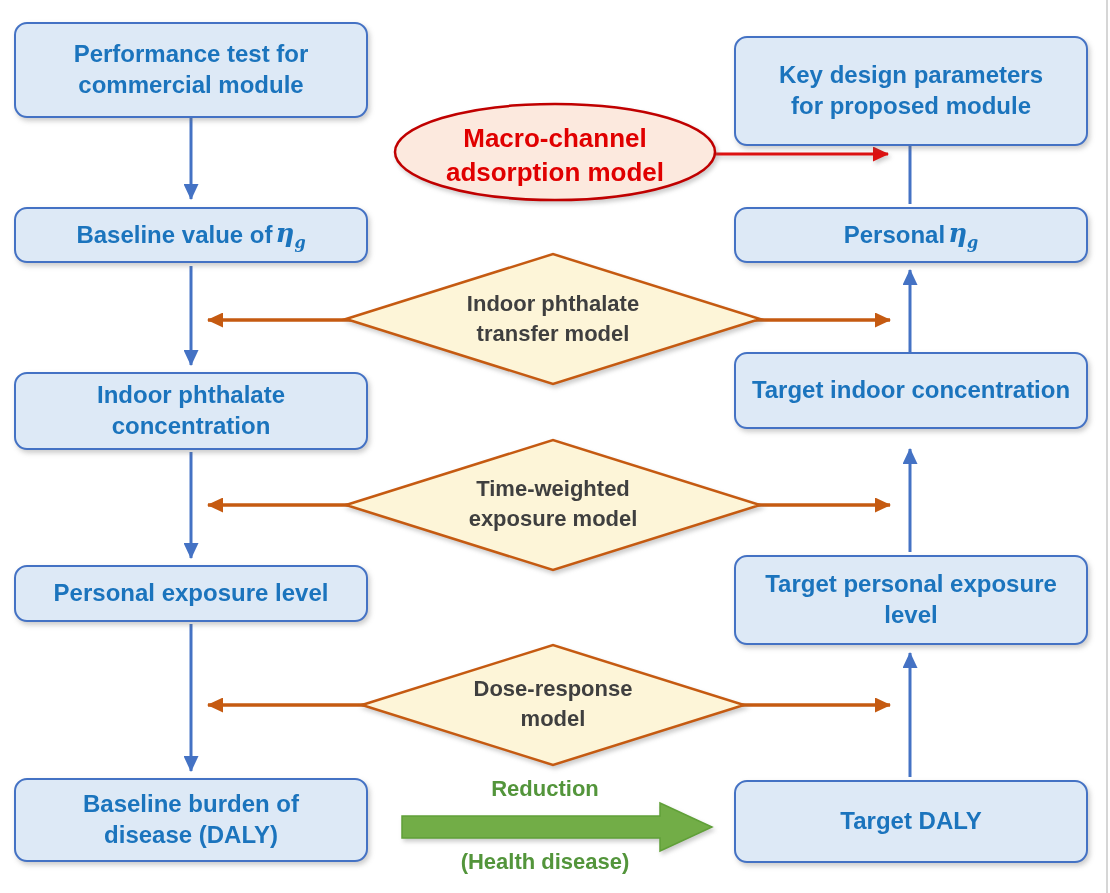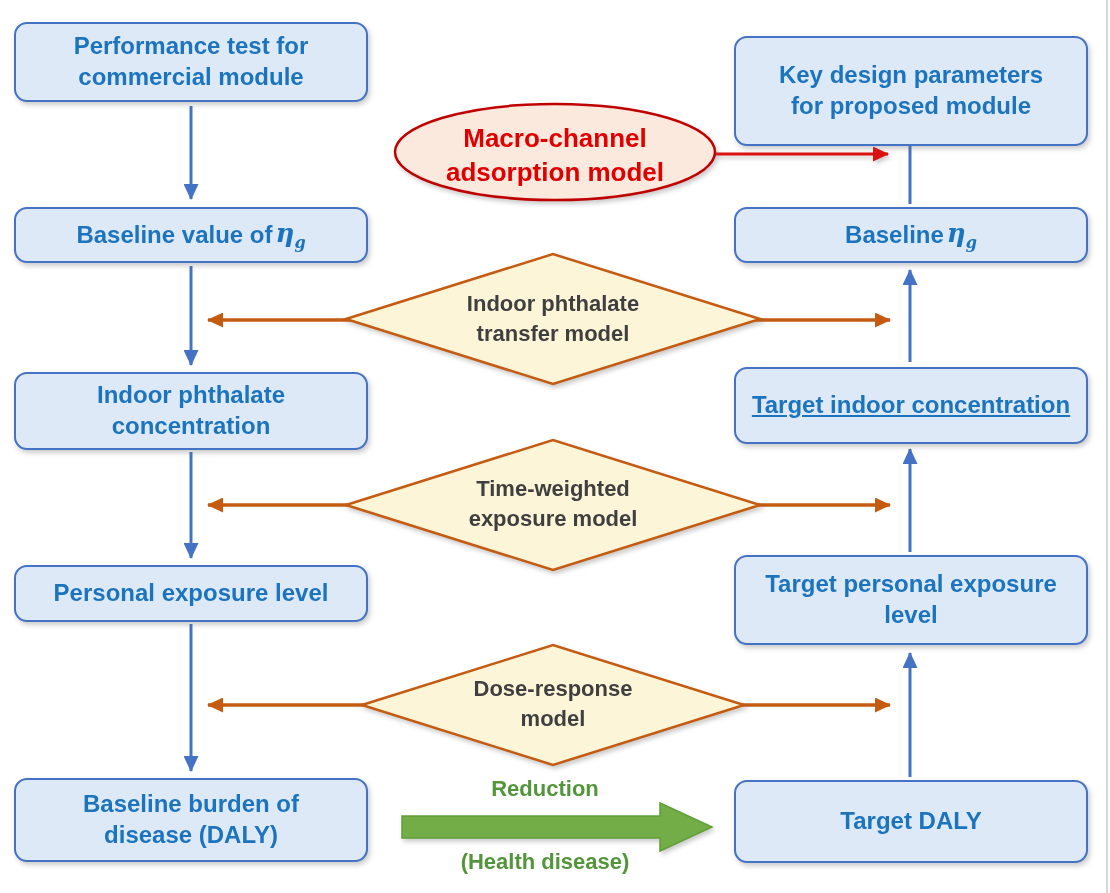--- a/index.html
+++ b/index.html
@@ -13,25 +13,25 @@
   .box{
     position:absolute;box-sizing:border-box;
     border:2.5px solid #4472c4;background:#dde9f6;border-radius:13px;
     display:flex;align-items:center;justify-content:center;text-align:center;
     font-weight:bold;color:#1b74bd;font-size:24px;line-height:1.28;
     white-space:pre-line;padding:2px 6px;
     box-shadow:2px 3px 5px rgba(110,110,110,0.35);
   }
   .col-l{left:14px;width:354px;}
   .col-r{left:734px;width:354px;}
-  .l1{top:22px;height:80px;}  .l2{top:207px;height:56px;align-items:center;}
+  .l1{top:22px;height:96px;}  .l2{top:207px;height:56px;align-items:center;}
   .l3{top:372px;height:78px;} .l4{top:565px;height:57px;}
   .l5{top:778px;height:84px;}
   .r1{top:36px;height:110px;}  .r2{top:207px;height:56px;}
-  .r3{top:367px;height:77px;white-space:nowrap;text-decoration:underline;} .r4{top:555px;height:90px;}
+  .r3{top:352px;height:77px;white-space:nowrap;} .r4{top:555px;height:90px;}
   .r5{top:780px;height:83px;}
 
   .eta-wrap{margin-left:3px;font-weight:bold;color:#1b74bd;}
   .eta{font-family:"DejaVu Serif",serif;font-style:italic;font-size:26px;}
   .eta-wrap sub{font-family:"DejaVu Serif",serif;font-style:italic;font-size:16px;}
 
   .shape-label{
     position:absolute;text-align:center;font-weight:bold;white-space:pre-line;
   }
   .diamond-label{width:300px;font-size:22px;line-height:1.35;color:#3f3f3f;}
@@ -98,21 +98,21 @@
   </div>
   <div class="box col-l l3">Indoor phthalate
 concentration</div>
   <div class="box col-l l5">Baseline burden of
 disease (DALY)</div>
   <div class="box col-l l4">Personal exposure level</div>
 
   <div class="box col-r r1">Key design parameters
 for proposed module</div>
   <div class="box col-r r2">
-    <span>Baseline</span>
+    <span>Personal</span>
     <span class="eta-wrap"><i class="eta">η</i><sub>g</sub></span>
   </div>
   <div class="box col-r r3">Target indoor concentration</div>
   <div class="box col-r r5">Target DALY</div>
   <div class="box col-r r4">Target personal exposure
 level</div>
 
   <div class="shape-label ellipse-label">Macro-channel
 adsorption model</div>
   <div class="shape-label diamond-label d1">Indoor phthalate

